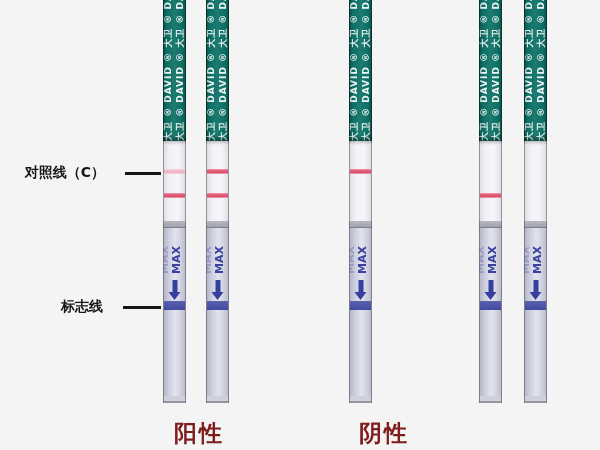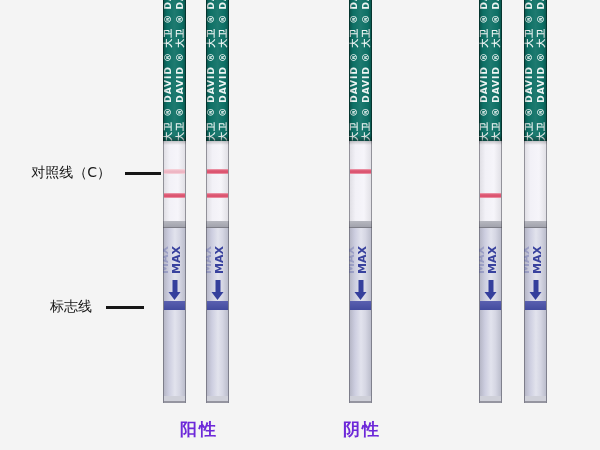--- a/index.html
+++ b/index.html
@@ -50,32 +50,32 @@
   .arrow{position:absolute;top:52px;left:50%;transform:translateX(-50%);width:13px;}
   .arrow .shaft{width:5px;height:12px;background:#353f9c;margin:0 auto;}
   .arrow .head{width:0;height:0;border-left:6.5px solid transparent;border-right:6.5px solid transparent;
                border-top:8px solid #353f9c;margin:0 auto;}
   .band{position:absolute;left:1px;right:1px;top:73px;height:9px;
         background:linear-gradient(180deg,#5a60b0,#434b9e);}
   .bottom-edge{position:absolute;left:1px;right:1px;bottom:0;height:7px;background:#cfd0d9;
         box-shadow:inset 0 -2px 0 rgba(40,40,55,.35);}
 
   
-  .anno{position:absolute;display:flex;align-items:center;gap:14px;
-        font-size:14px;font-weight:400;color:#161616;white-space:nowrap;}
+  .anno{position:absolute;display:flex;align-items:center;gap:20px;
+        font-size:14px;font-weight:700;color:#161616;white-space:nowrap;}
   .anno .pointer{width:36px;height:3px;background:#151515;flex:none;}
   #anno-control{top:164px;right:439px;}
   #anno-test{top:187px;right:439px;}
-  #anno-marker{top:298px;right:456px;justify-content:space-between;}
+  #anno-marker{top:298px;right:439px;justify-content:space-between;}
   #anno-marker .pointer{width:38px;}
 
   .result-label{position:absolute;top:418px;transform:translateX(-50%);
-        font-size:17px;font-weight:700;color:#6d28d9;letter-spacing:2px;white-space:nowrap;font-family:Liberation Mono, monospace;}
+        font-size:23px;font-weight:700;color:#7f1d1d;letter-spacing:2px;white-space:nowrap;font-family:Liberation Mono, monospace;}
   #result-positive{left:199px;}
-  #result-negative{left:362px;text-align:right;}
+  #result-negative{left:384px;text-align:right;}
   #result-invalid{left:514px;}
 </style>
 </head>
 <body>
 
 <div class="stage">
 
   <div id="strips">
       <div class="strip c-faint t-strong group-positive">
       <div class="handle">

